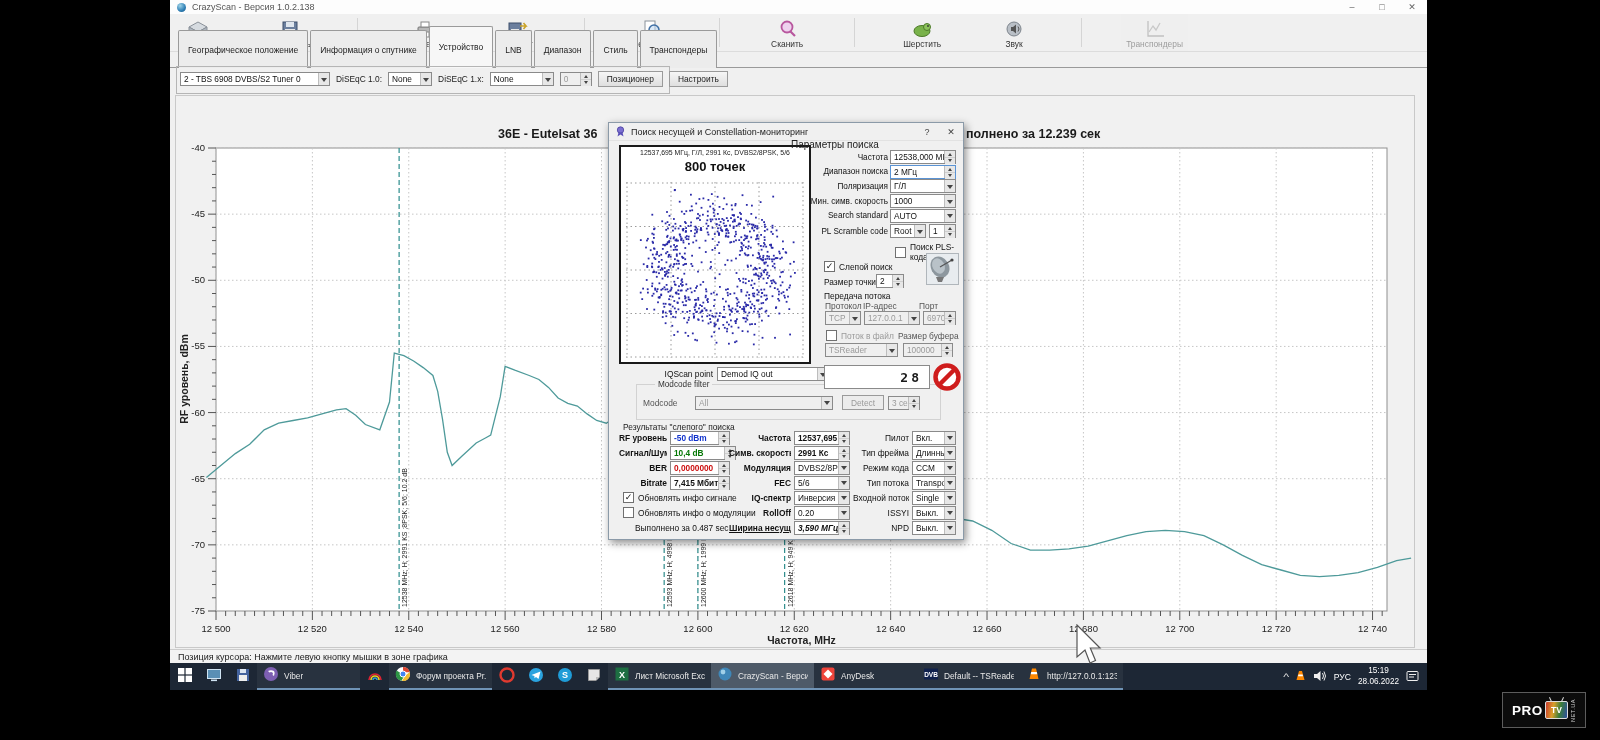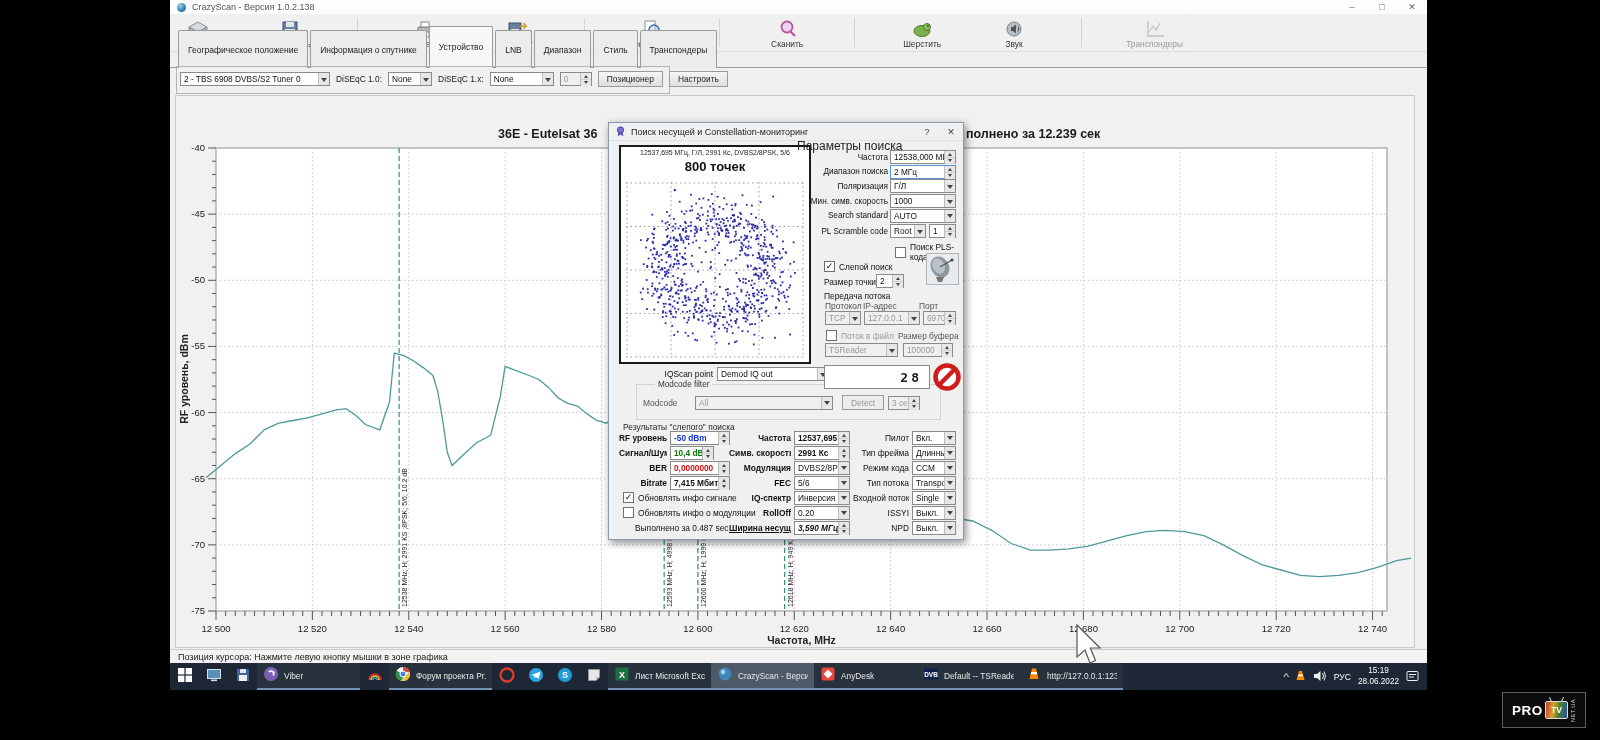--- a/index.html
+++ b/index.html
@@ -90,21 +90,21 @@
   .iqrow{position:absolute;left:10px;top:244px;display:flex;align-items:center;}
   .iqrow .lbl{width:94px;text-align:right;margin-right:4px;}
   .fieldset{position:absolute;left:27px;top:261px;width:305px;height:36px;border:1px solid #d2d2d2;box-sizing:border-box;}
   .fieldset .legendtxt{position:absolute;left:18px;top:-5px;background:#f0f0f0;padding:0 3px;font-size:8.2px;color:#333;}
   .fs-row{position:absolute;left:6px;top:10px;display:flex;align-items:center;}
   .res-title{position:absolute;left:14px;top:299px;font-size:8.4px;color:#222;}
   .rcol{position:absolute;display:flex;flex-direction:column;}
   .frow{display:flex;align-items:center;height:15px;}
   .flabel{text-align:right;margin-right:3px;white-space:nowrap;overflow:hidden;}
   .bold{font-weight:bold;}
-  .params-title{position:absolute;left:188px;top:16px;font-size:12px;color:#222;}
+  .params-title{position:absolute;left:182px;top:16px;font-size:10px;color:#222;}
   .prows{position:absolute;left:195px;top:27px;width:152px;display:flex;flex-direction:column;}
   .prow{display:flex;align-items:center;height:14.6px;}
   .plabel{width:84px;text-align:right;margin-right:2px;white-space:nowrap;font-size:8.2px;}
   .focusfield{border-color:#5a93d4 !important;}
   .counter{position:absolute;left:215px;top:242px;width:106px;height:24px;background:#fff;
     border:1px solid #8a8a8a;display:flex;align-items:center;justify-content:flex-end;
     font-family:"DejaVu Sans Mono",monospace;font-size:13px;font-weight:bold;letter-spacing:3px;
     padding-right:7px;box-sizing:border-box;color:#1a1a1a;}
   .uline{text-decoration:underline;}
   
@@ -1346,21 +1346,21 @@
           <div class="spinbox" style="width:60px">
     <span class="ct" style="color:#1133cc;font-weight:bold;">-50 dBm</span>
     <span class="sp">
               <i class="up"></i>
               <i class="dn"></i>
             </span>
           </div>
         </div>
         <div class="frow">
     <span class="flabel bold" style="width:48px">Сигнал/Шум</span>
-          <div class="spinbox" style="width:44px">
+          <div class="spinbox" style="width:66px">
     <span class="ct" style="color:#067806;font-weight:bold;">10,4 dB</span>
     <span class="sp">
               <i class="up"></i>
               <i class="dn"></i>
             </span>
           </div>
         </div>
         <div class="frow">
     <span class="flabel bold" style="width:48px">BER</span>
           <div class="spinbox" style="width:60px">

